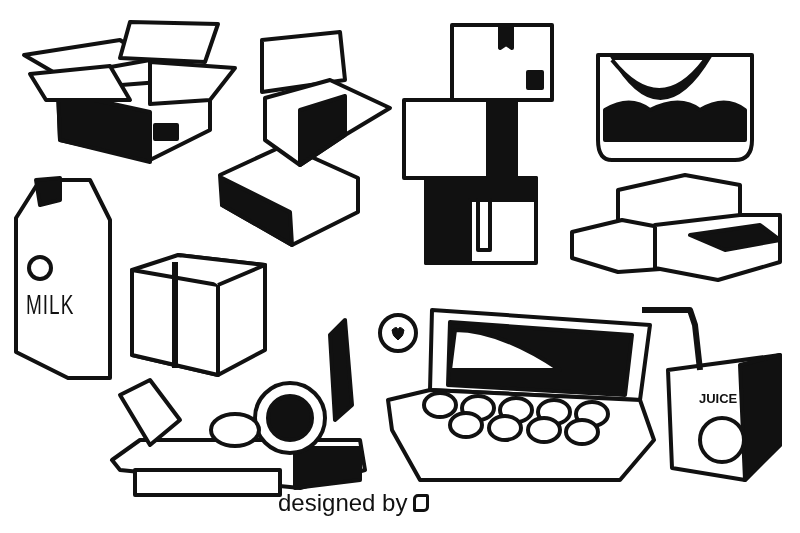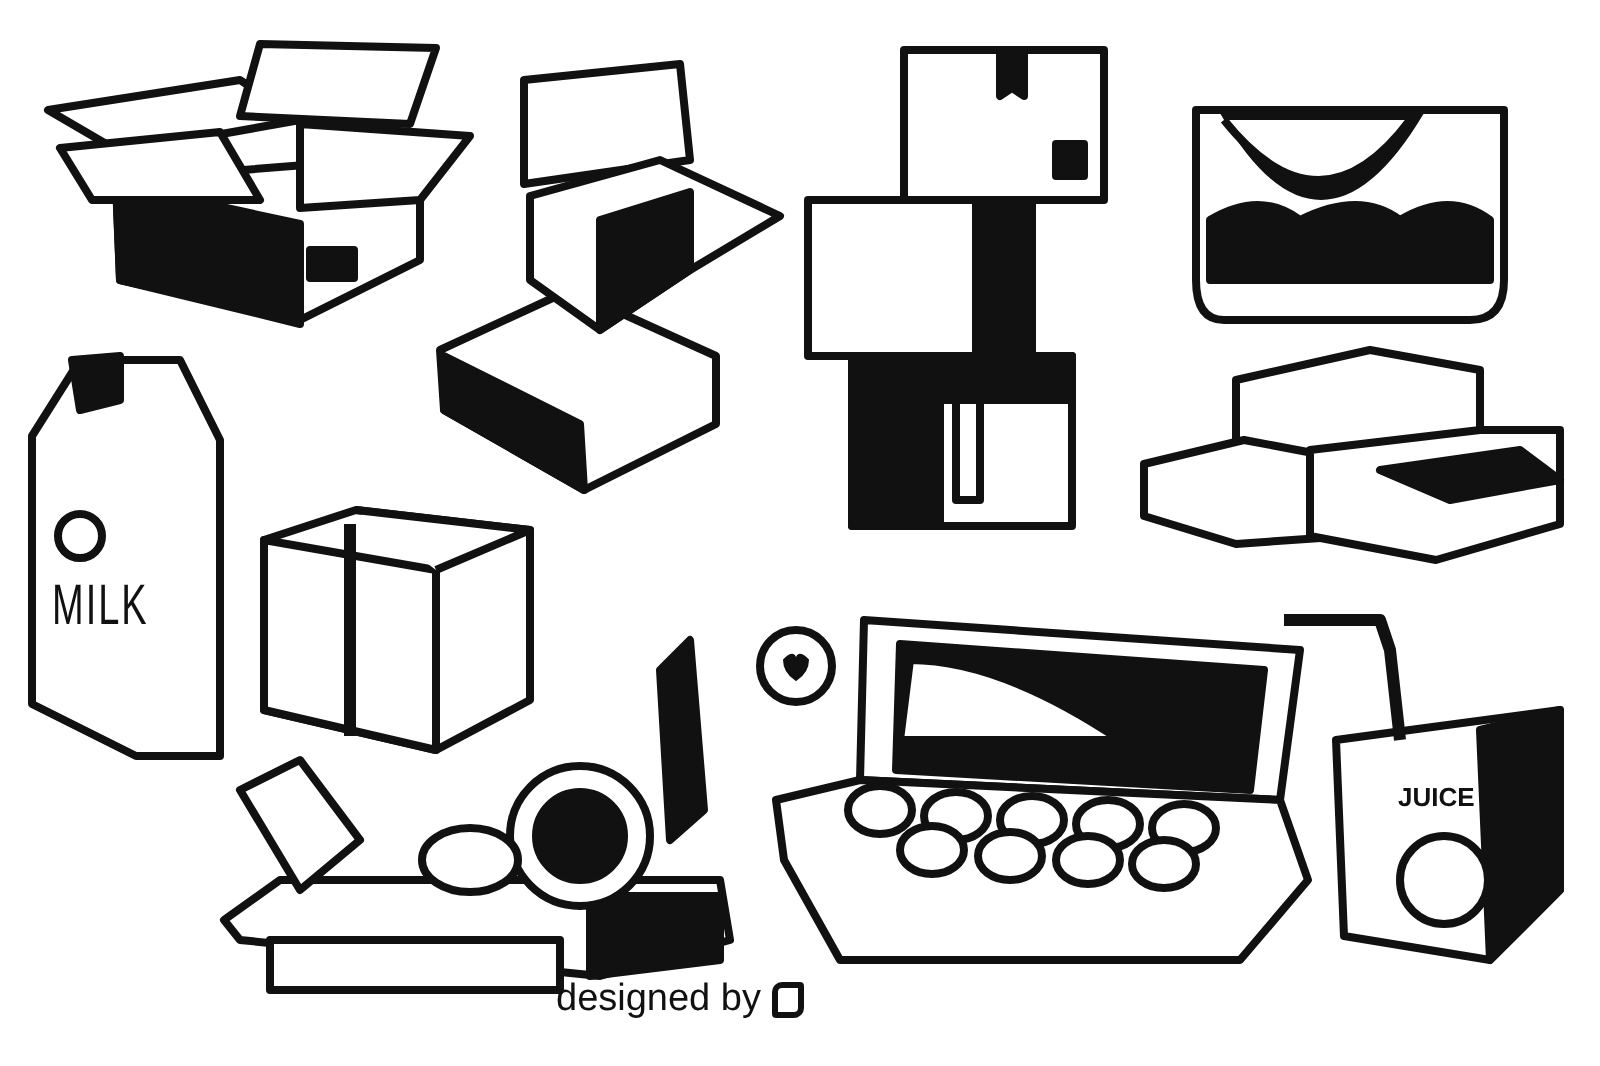--- a/index.html
+++ b/index.html
@@ -1,21 +1,21 @@
 <!DOCTYPE html>
 <html><head>
 <meta charset="utf-8">
 <style>
   html,body{margin:0;padding:0;background:#fff;}
   body{width:800px;height:533px;position:relative;overflow:hidden;font-family:"Liberation Sans",sans-serif;}
   svg.art{position:absolute;left:0;top:0;}
   .lbl{position:absolute;font-family:"Liberation Sans",sans-serif;color:#111;font-weight:bold;}
   #milk-label{left:26px;top:288px;font-size:19px;letter-spacing:1px;font-weight:normal;transform:scaleY(1.5);transform-origin:left top;}
   #juice-label{left:684px;top:391px;font-size:13px;margin-left:15px;}
-  #credit{position:absolute;left:278px;top:489px;font-size:19px;color:#111;display:flex;align-items:center;gap:6px;}
+  #credit{position:absolute;left:278px;top:489px;font-size:24px;color:#111;display:flex;align-items:center;gap:6px;}
   #credit .brand{font-weight:bold;letter-spacing:-0.5px;}
   #credit .logo{display:inline-block;width:16px;height:18px;border:3px solid #111;border-radius:5px 2px 5px 2px;box-sizing:border-box;}
 </style>
 </head>
 <body>
 
 <svg class="art" width="800" height="533" viewBox="0 0 800 533" xmlns="http://www.w3.org/2000/svg" stroke="#111" stroke-width="4" stroke-linejoin="round" fill="#fff">
 
   <g>
     <polygon points="58,90 210,78 210,130 150,160 60,140"></polygon>

